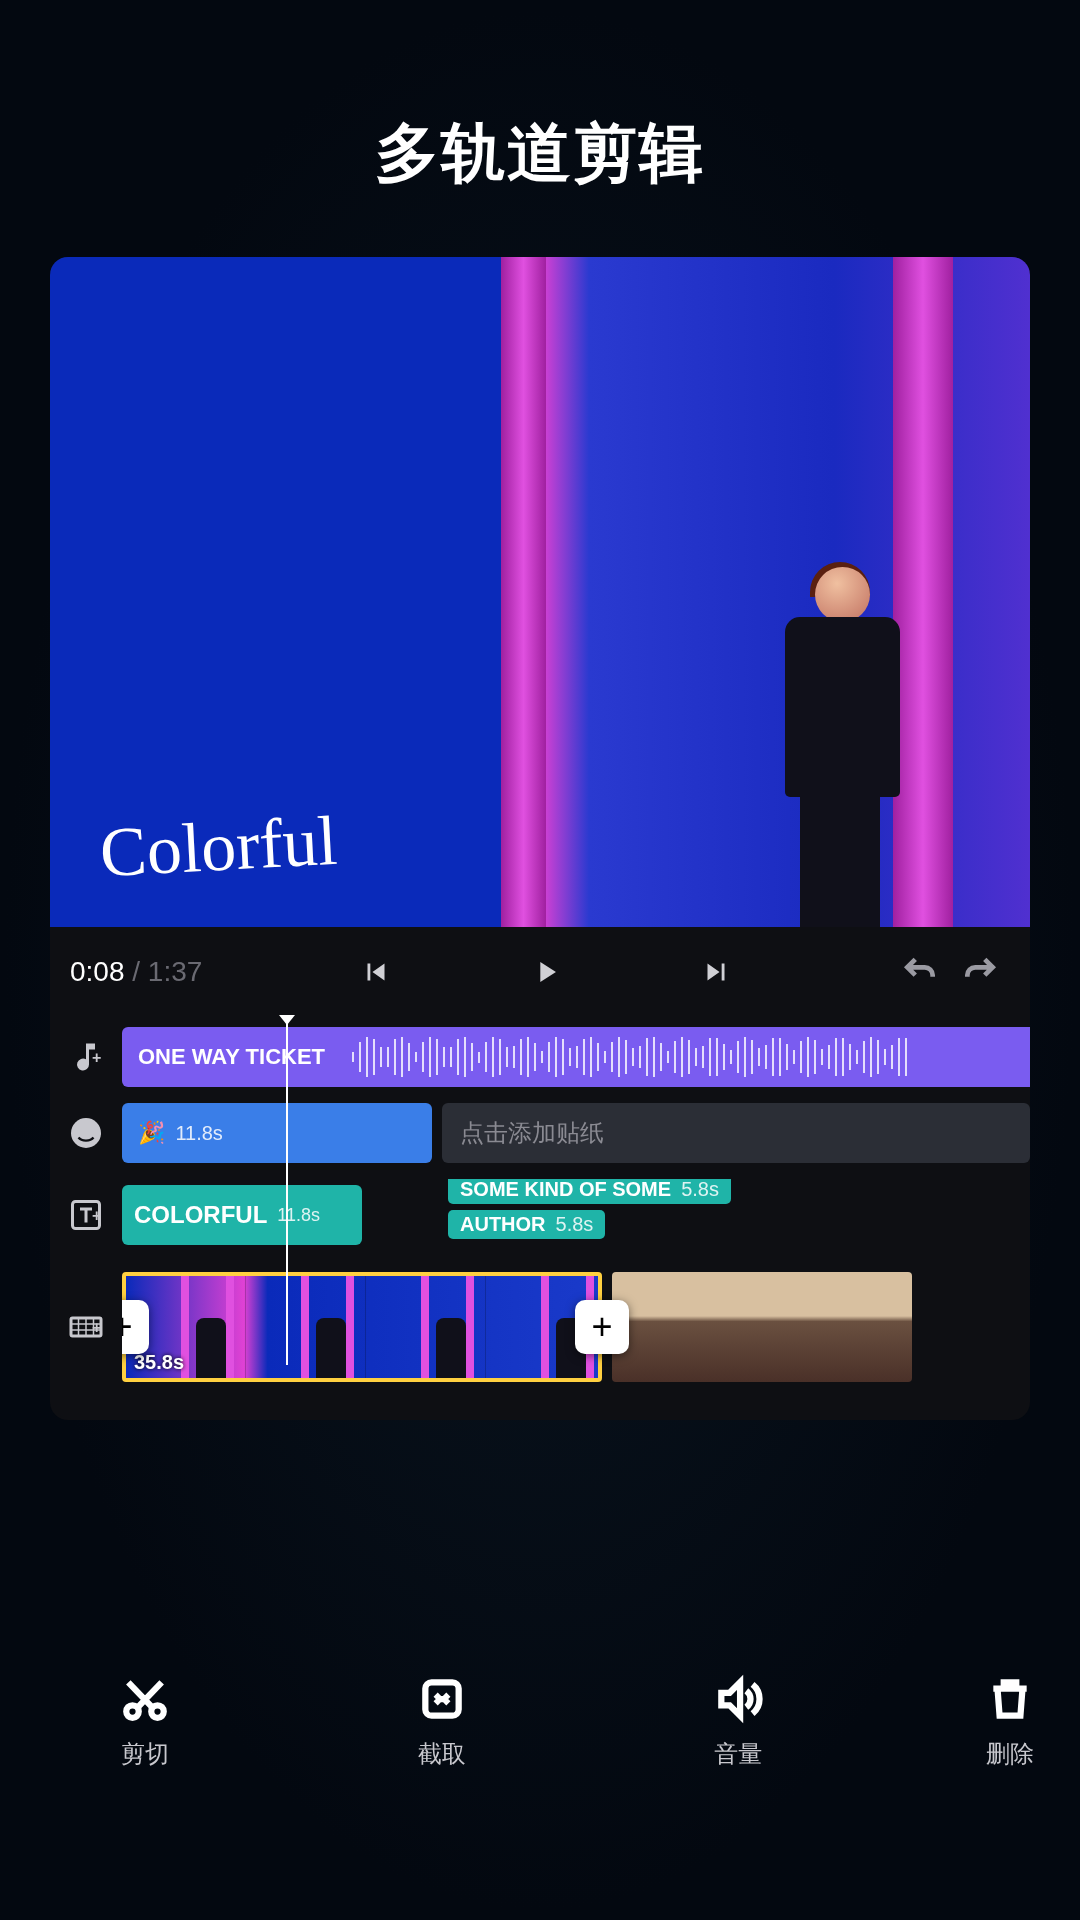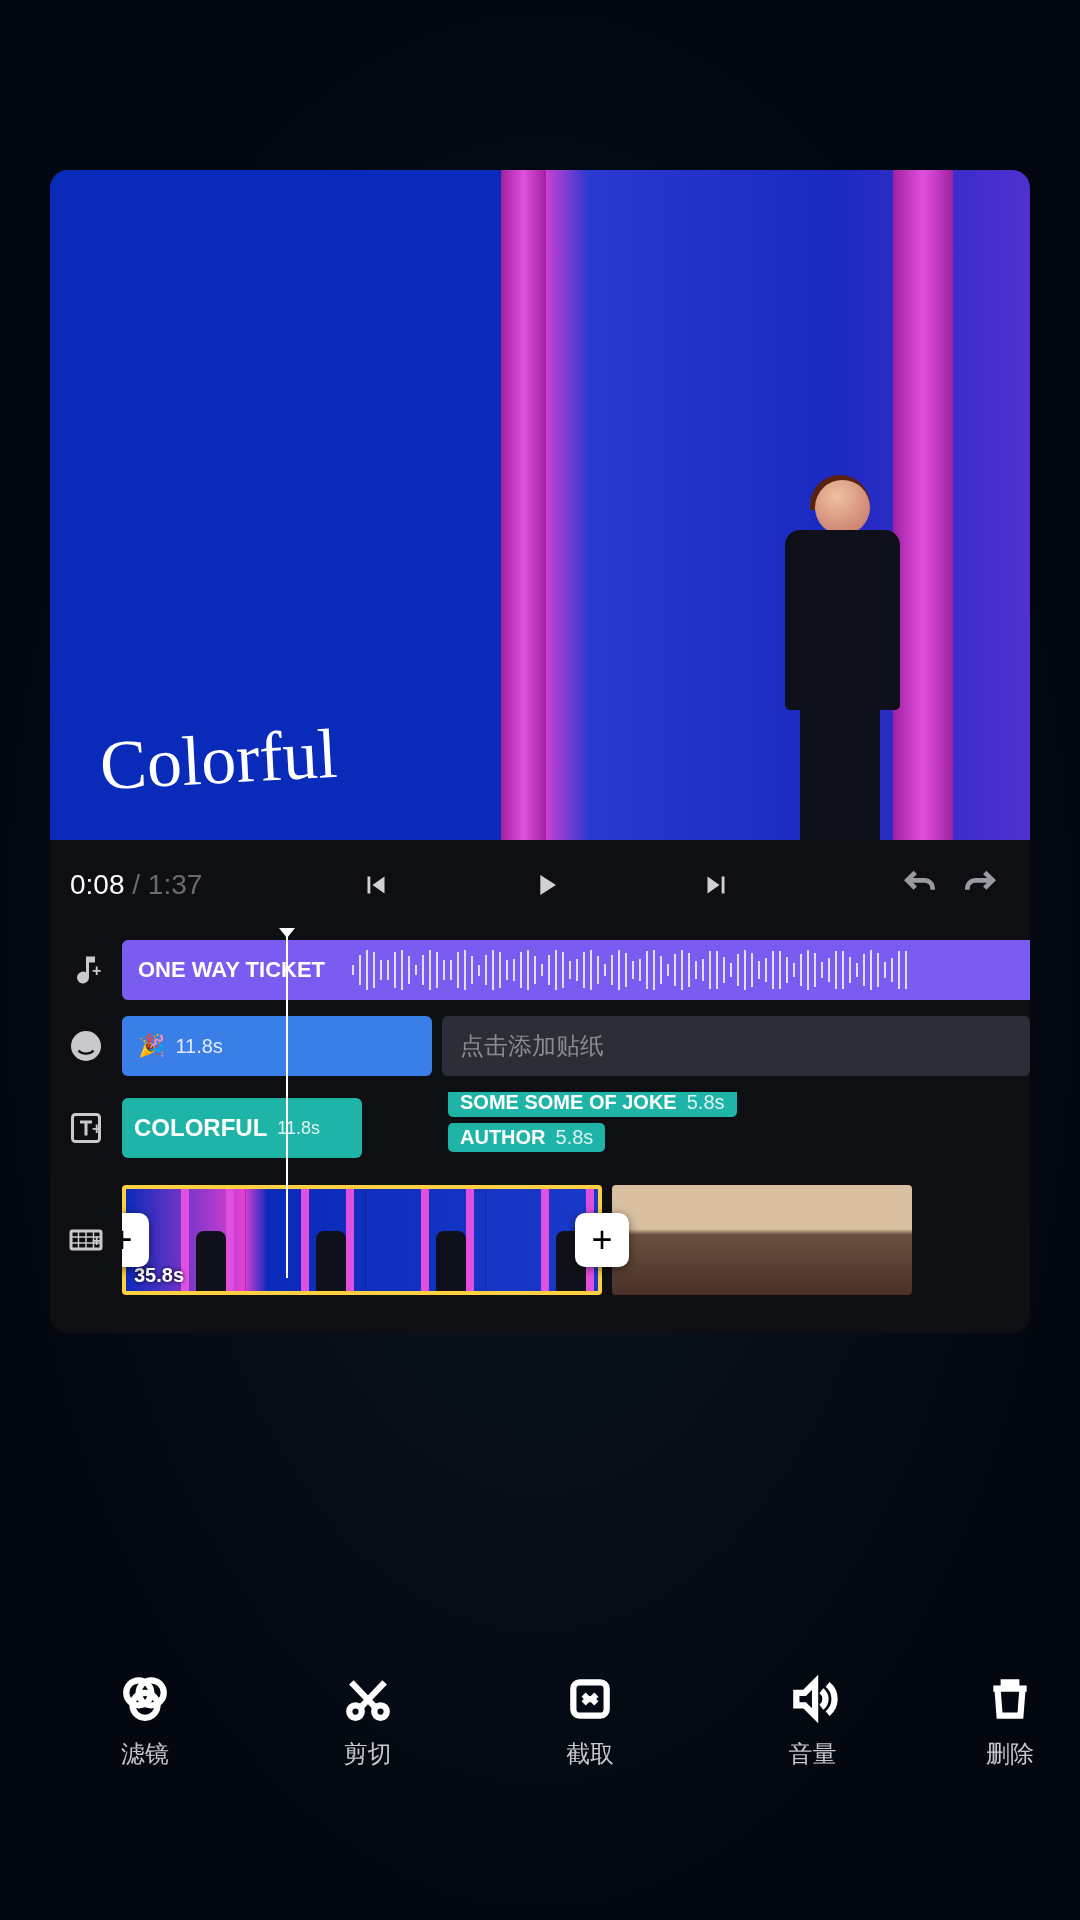--- a/index.html
+++ b/index.html
@@ -156,20 +156,21 @@
   width: 150px; display: flex; flex-direction: column; align-items: center;
   gap: 14px; cursor: pointer;
 }
 .tool svg { width: 50px; height: 50px; fill: none; stroke: #fff; stroke-width: 3; }
 .tool .label { font-size: 24px; color: #c8c8ce; }
 </style>
 </head>
 <body>
 
 <div class="promo-header">
+  <div class="promo-title">多轨道剪辑</div>
 </div>
 
 <div class="editor">
 
   <div class="preview">
     <div class="door1"></div>
       <div class="door2"></div>
     <div class="person">
       <div class="hair"></div>
         <div class="head"></div>
@@ -343,21 +344,21 @@
           </svg>
         <span class="plus-badge">+</span>
       </div>
       <div class="track-content" style="height:72px">
         <div class="clip text-clip-main" style="top:6px">
           <span>COLORFUL</span>
           <span class="dur">11.8s</span>
         </div>
         <div class="text-sub-col">
           <div class="text-sub">
-            <span>SOME SOME OF JOKE</span>
+            <span>SOME KIND OF SOME</span>
             <span class="dur">5.8s</span>
           </div><br>
           <div class="text-sub">
             <span>AUTHOR</span>
             <span class="dur">5.8s</span>
           </div>
         </div>
       </div>
     </div>
 
@@ -399,28 +400,20 @@
       </div>
     </div>
 
   </div>
 
 </div>
 
 <div class="bottom-toolbar">
   <div class="tool">
     <svg viewBox="0 0 24 24">
-        <circle cx="9" cy="9" r="6"></circle>
-        <circle cx="15" cy="9" r="6"></circle>
-        <circle cx="12" cy="15" r="6"></circle>
-      </svg>
-    <span class="label">滤镜</span>
-  </div>
-  <div class="tool">
-    <svg viewBox="0 0 24 24">
         <circle cx="6" cy="18" r="3"></circle>
         <circle cx="18" cy="18" r="3"></circle>
         <path d="M8.5 16L20 4M15.5 16L4 4"></path>
       </svg>
     <span class="label">剪切</span>
   </div>
   <div class="tool">
     <svg viewBox="0 0 24 24">
         <rect x="4" y="4" width="16" height="16" rx="3"></rect>
         <path d="M9 12h6M9 12l2-2M9 12l2 2M15 12l-2-2M15 12l-2 2"></path>

